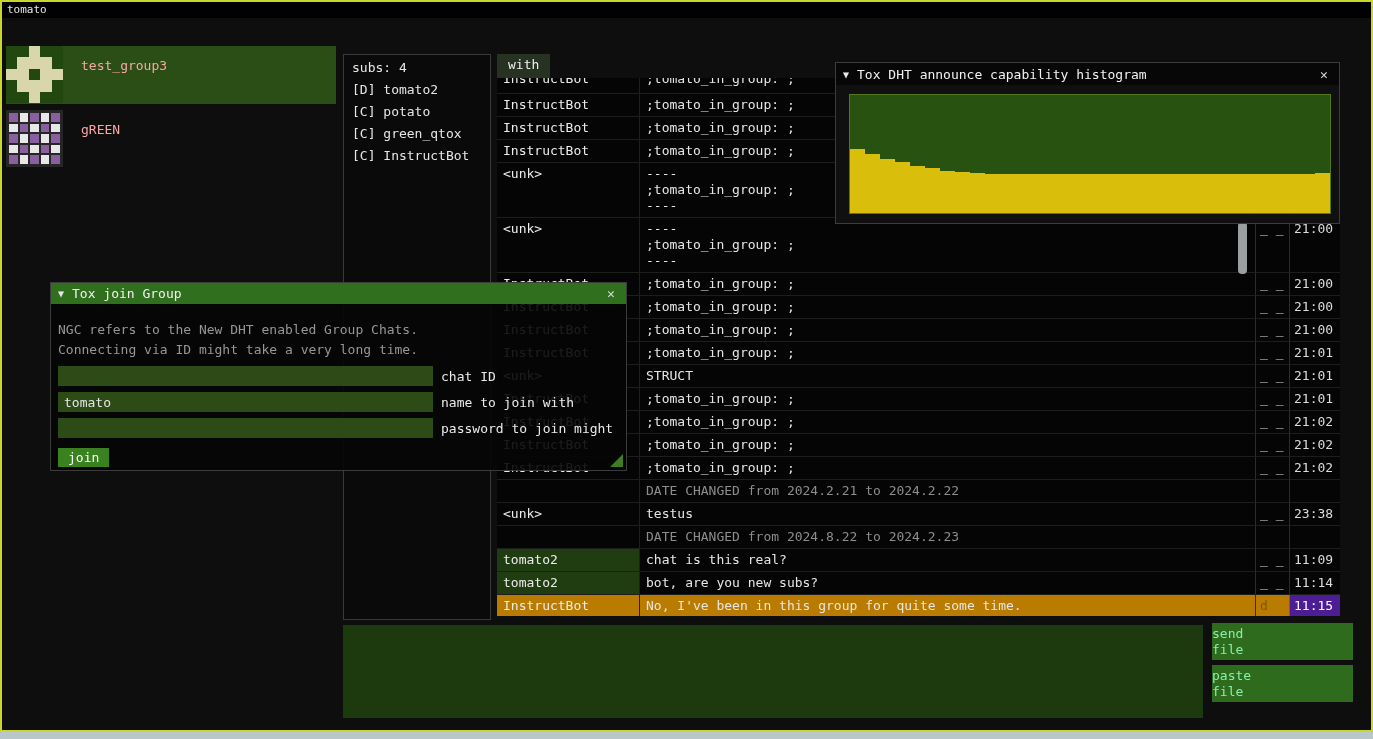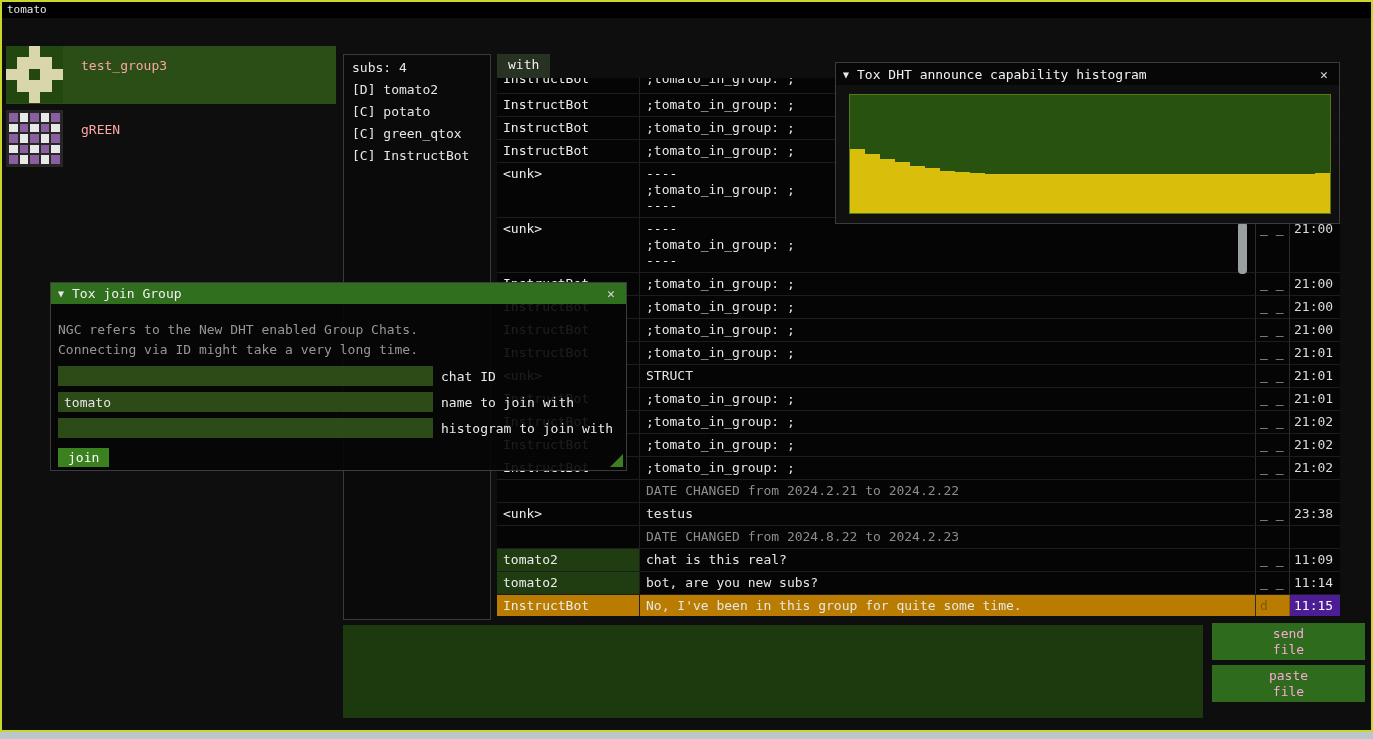--- a/index.html
+++ b/index.html
@@ -43,22 +43,22 @@
   .highlight .cell{border-bottom-color:rgba(0,0,0,0.15)}
   .highlight .c-time{background:#4c1d95;border-left-color:#8a6200;color:#fff}
   .highlight .c-flags{color:#7d5c08}
   .clipped{height:16px;min-height:16px;overflow:hidden}
   .clipped .cell{padding-top:0;margin-top:-7px}
   .chat-scroll-thumb{position:absolute;left:1236px;top:220px;width:9px;height:52px;background:#9aa0a0;border-radius:4px;z-index:3}
 
   
   .composer{position:absolute;left:341px;top:623px;width:860px;height:93px;background:#1d3a0e;border:none;
     color:#e6e6e6;font:inherit;resize:none;outline:none;padding:6px}
-  .btn{position:absolute;width:153px;height:37px;background:#2e6b1c;border:none;color:#f9a8d4;font:inherit;
-    white-space:pre-line;text-align:center;line-height:16px;cursor:pointer}
+  .btn{position:absolute;width:141px;height:37px;background:#2e6b1c;border:none;color:#86efac;font:inherit;
+    white-space:pre-line;text-align:left;line-height:16px;cursor:pointer}
   .btn.send{left:1210px;top:621px}
   .btn.paste{left:1210px;top:663px}
 
   
   .win{position:absolute;border:1px solid #3c3c3c;z-index:10}
   .win-title{height:22px;display:flex;align-items:center;padding:0 7px;gap:8px;color:#f2f2f2}
   .win-title.dark{background:#070707}
   .win-title.green{background:#306f1d}
   .collapse{font-size:10px;color:#e8e8e8;cursor:pointer}
   .win-title-text{flex:1;white-space:nowrap;overflow:hidden}
@@ -362,21 +362,21 @@
           <div class="field-row">
             <input class="field-input" style="">
             <span class="field-label">chat ID</span>
           </div>
           <div class="field-row">
             <input class="field-input" value="tomato" style="">
             <span class="field-label">name to join with</span>
           </div>
           <div class="field-row">
             <input class="field-input" style="">
-            <span class="field-label">histogram to join with</span>
+            <span class="field-label">password to join might</span>
           </div>
         </div>
       <button class="join-btn">join</button>
       <div class="grip"></div>
     </div>
   </div>
 </div>
 
 <div class="bottom-strip"></div>
 

